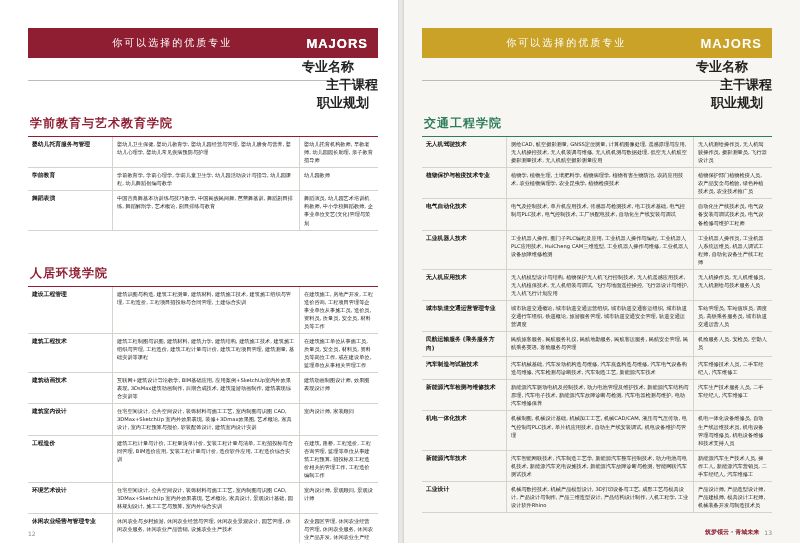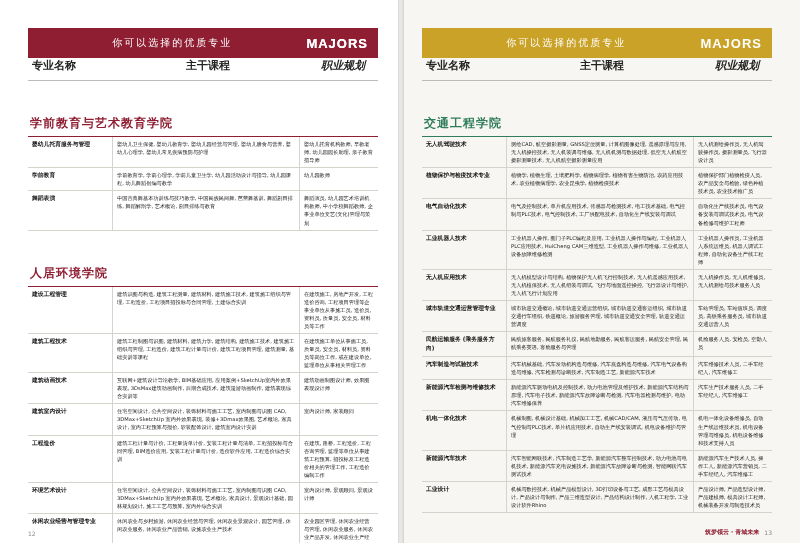--- a/index.html
+++ b/index.html
@@ -26,25 +26,25 @@
   .banner .bn-sub{
     flex:1;text-align:center;color:#fff;font-size:10px;letter-spacing:2px;
   }
   .banner .bn-title{
     color:#fff;font-size:13px;font-weight:bold;letter-spacing:1px;
     font-family:Liberation Sans, sans-serif;
   }
   .banner-left .bn-title{text-shadow:0 0 0 #fff;}
 
   
-  .colhead{display:flex;height:22px;align-items:flex-start;font-size:11px;font-weight:bold;color:#222;
-    border-bottom:1px solid #bbb;}
+  .colhead{display:flex;height:22px;align-items:flex-end;font-size:13px;font-weight:bold;color:#222;
+    border-bottom:1px solid #bbb;flex-direction:column;}
   .colhead .c1{width:76px;padding-left:4px;}
   .colhead .c2{flex:1;text-align:center;}
-  .colhead .c3{width:70px;text-align:center;font-style:italic;}
+  .colhead .c3{width:70px;text-align:center;}
 
   
   .school{
     font-size:12px;font-weight:bold;padding:6px 2px 4px 2px;
     letter-spacing:1px;
     margin-top:28px;
   }
   .school-left{color:#8f1e33;border-bottom:1.5px solid #8f1e33;}
   .school-right{color:#2f7d5a;border-bottom:1.5px solid #2f7d5a;}
 

